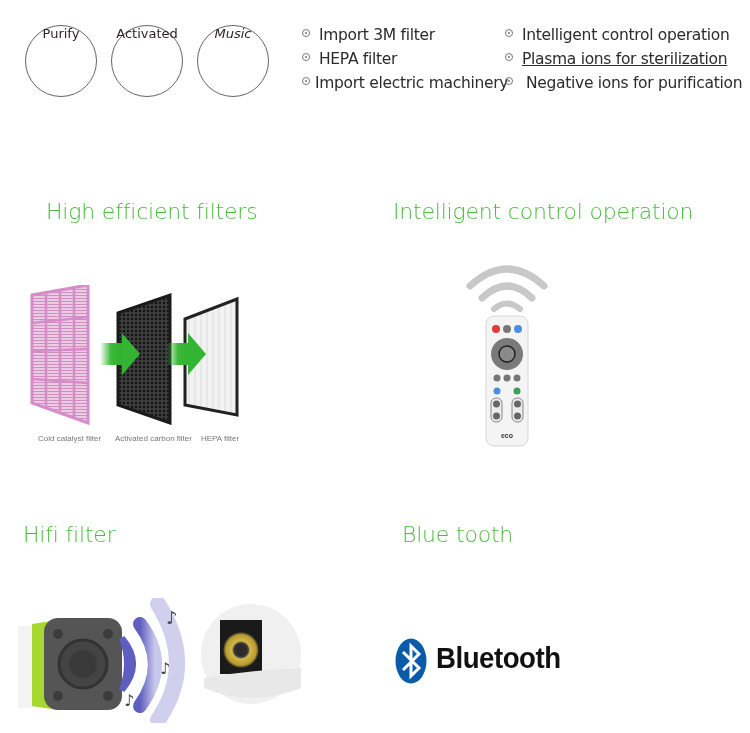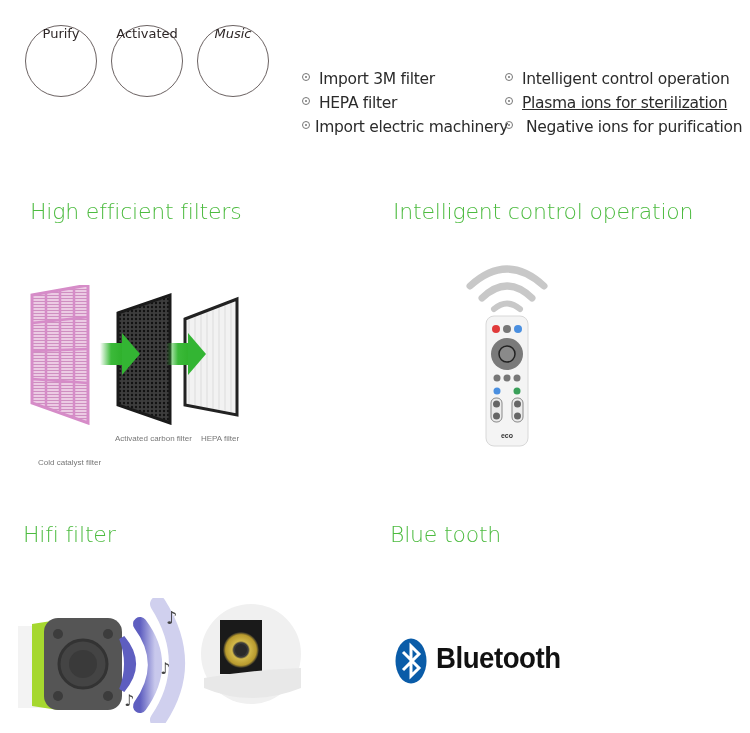--- a/index.html
+++ b/index.html
@@ -1,20 +1,20 @@
 <!DOCTYPE html>
 <html><head>
 <meta charset="utf-8">
 <style>
   html, body { margin:0; padding:0; background:#ffffff; }
   body { width:750px; height:733px; position:relative; overflow:hidden; font-family:"DejaVu Sans", sans-serif; }
   .abs { position:absolute; }
   .circle { position:absolute; width:72px; height:72px; border:1.3px solid #6b6262; border-radius:50%;
     display:flex; align-items:flex-start; justify-content:center; font-size:13px; color:#2d2626; box-sizing:border-box; }
-  .feat { position:absolute; font-size:15.5px; color:#2b2b2b; white-space:nowrap; letter-spacing:-0.3px;margin-top:44px; }
+  .feat { position:absolute; font-size:15.5px; color:#2b2b2b; white-space:nowrap; letter-spacing:-0.3px; }
   .bullet { display:inline-block; width:6px; height:6px; border:1px solid #777; border-radius:50%; position:relative; margin-right:9px; vertical-align:3px; }
   .bullet::after { content:""; position:absolute; left:2px; top:2px; width:2px; height:2px; background:#777; border-radius:50%; }
   .heading { position:absolute; font-size:22px; color:#4cbb3f; font-weight:300; letter-spacing:-0.2px; white-space:nowrap; }
   .cap { position:absolute; font-size:8px; color:#777; white-space:nowrap; font-family:"Liberation Sans", sans-serif; }
   .bt-word { position:absolute; font-family:"Liberation Sans", sans-serif; font-weight:bold; font-size:30px; color:#111; letter-spacing:-0.5px; transform:scaleX(0.92); transform-origin:left; }
 </style>
 </head>
 <body>
 
 <div class="circle" style="left:25px;top:25px;">
@@ -28,24 +28,24 @@
   </div>
 
 <div class="feat" style="left:302px;top:26px;"><span class="bullet"></span><span>Import 3M filter</span></div>
 <div class="feat" style="left:302px;top:50px;"><span class="bullet"></span><span>HEPA filter</span></div>
 <div class="feat" style="left:302px;top:74px;text-align:center;"><span class="bullet" style="margin-right:5px;"></span><span>Import electric machinery</span></div>
 
 <div class="feat" style="left:505px;top:26px;"><span class="bullet"></span><span>Intelligent control operation</span></div>
 <div class="feat" style="left:505px;top:50px;text-decoration:underline;"><span class="bullet"></span><span>Plasma ions for sterilization</span></div>
 <div class="feat" style="left:505px;top:74px;"><span class="bullet" style="margin-right:13px;"></span><span>Negative ions for purification</span></div>
 
-<div class="heading" style="left:30px;top:199px;">High efficient filters</div>
+<div class="heading" style="left:46px;top:199px;">High efficient filters</div>
 <div class="heading" style="left:393px;top:199px;">Intelligent control operation</div>
 <div class="heading" style="left:23px;top:522px;">Hifi filter</div>
-<div class="heading" style="left:390px;top:522px;">Blue tooth</div>
+<div class="heading" style="left:402px;top:522px;">Blue tooth</div>
 
 <svg class="abs" style="left:30px;top:285px;" width="215" height="140" viewBox="0 0 215 140">
   <defs>
     <pattern id="pinkLines" width="3" height="3" patternUnits="userSpaceOnUse">
       <rect width="3" height="3" fill="#eccbe4"></rect>
       <line x1="0" y1="1.5" x2="3" y2="1.5" stroke="#c77fb8" stroke-width="0.8"></line>
     </pattern>
     <pattern id="carbonDots" width="4" height="4" patternUnits="userSpaceOnUse">
       <rect width="4" height="4" fill="#3d3d3d"></rect>
       <circle cx="2" cy="2" r="1.2" fill="#111"></circle>
@@ -82,21 +82,21 @@
 
   <g>
     <polygon points="155,34 207,14 207,130 155,120" fill="url(#hepaLines)" stroke="#222" stroke-width="3"></polygon>
   </g>
 
   <g>
     <rect x="136" y="58" width="24" height="22" fill="url(#arrowG)"></rect>
     <polygon points="158,48 176,69 158,90" fill="#33b533"></polygon>
   </g>
 </svg>
-<div class="cap" style="left:38px;top:434px;margin-top:24px;">Cold catalyst filter</div>
+<div class="cap" style="left:38px;top:434px;">Cold catalyst filter</div>
 <div class="cap" style="left:115px;top:434px;">Activated carbon filter</div>
 <div class="cap" style="left:201px;top:434px;">HEPA filter</div>
 
 <svg class="abs" style="left:460px;top:258px;" width="95" height="192" viewBox="0 0 95 192">
   <g fill="none" stroke="#c8c8c8" stroke-linecap="round">
     <path d="M10,28 Q47,-6 84,28" stroke-width="7"></path>
     <path d="M22,40 Q47,16 72,40" stroke-width="7"></path>
     <path d="M34,51 Q47,40 60,51" stroke-width="6"></path>
   </g>
   <g>

